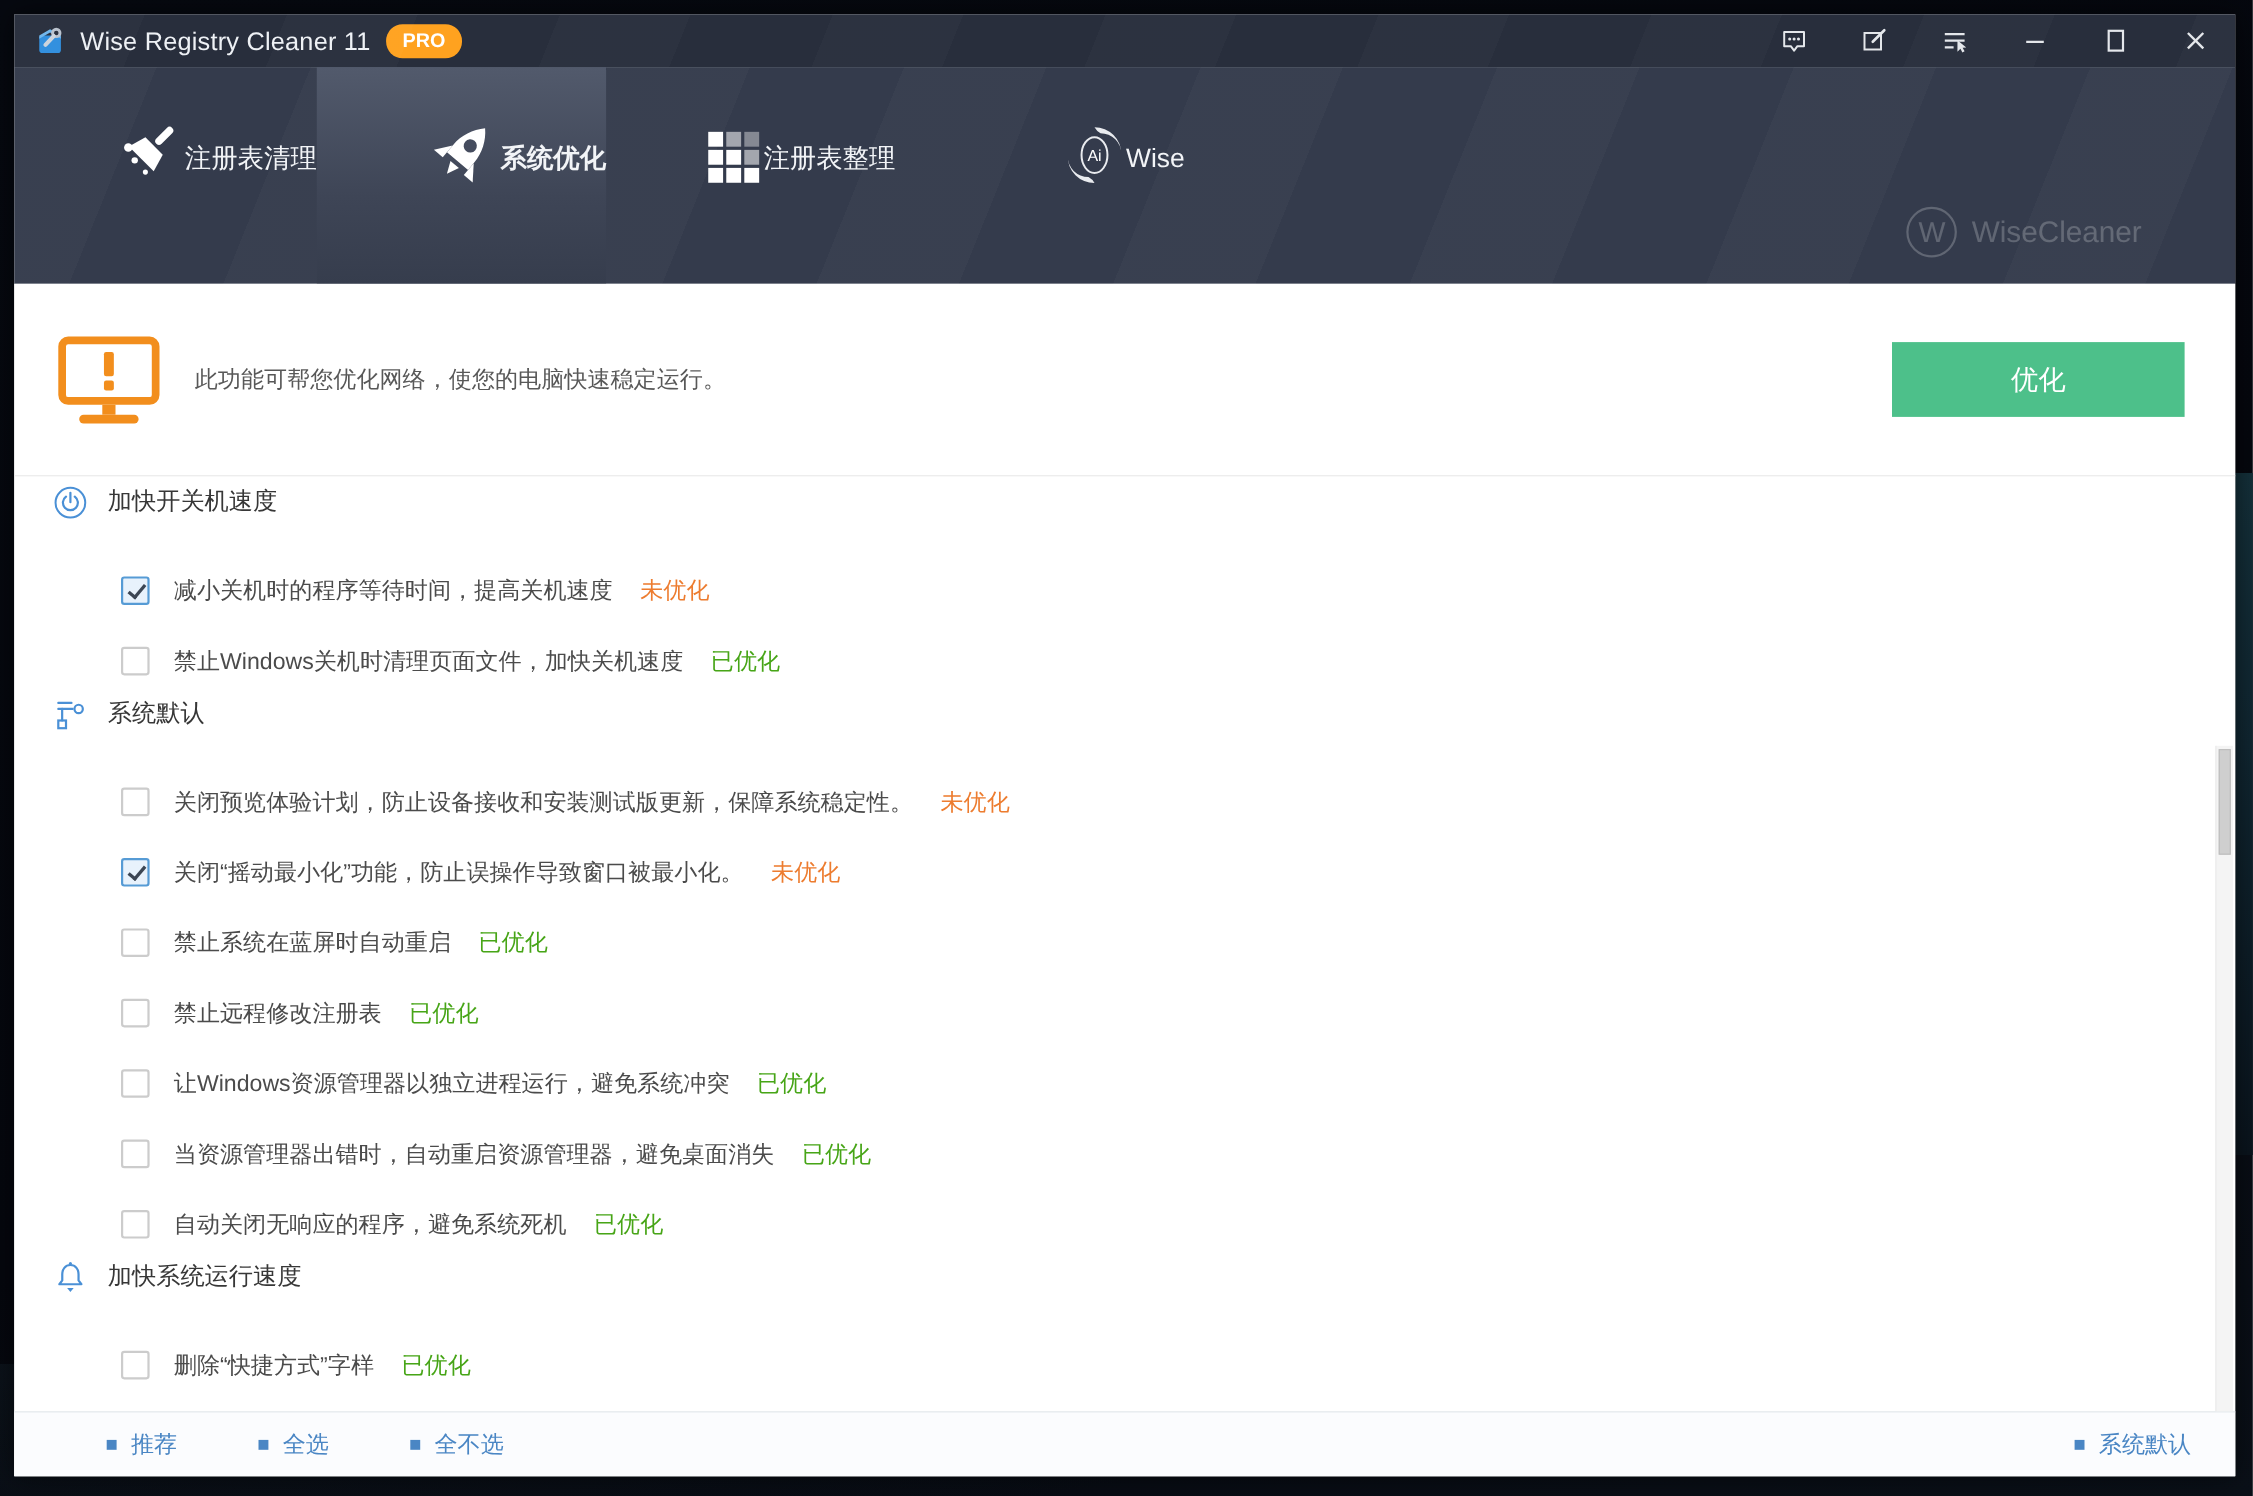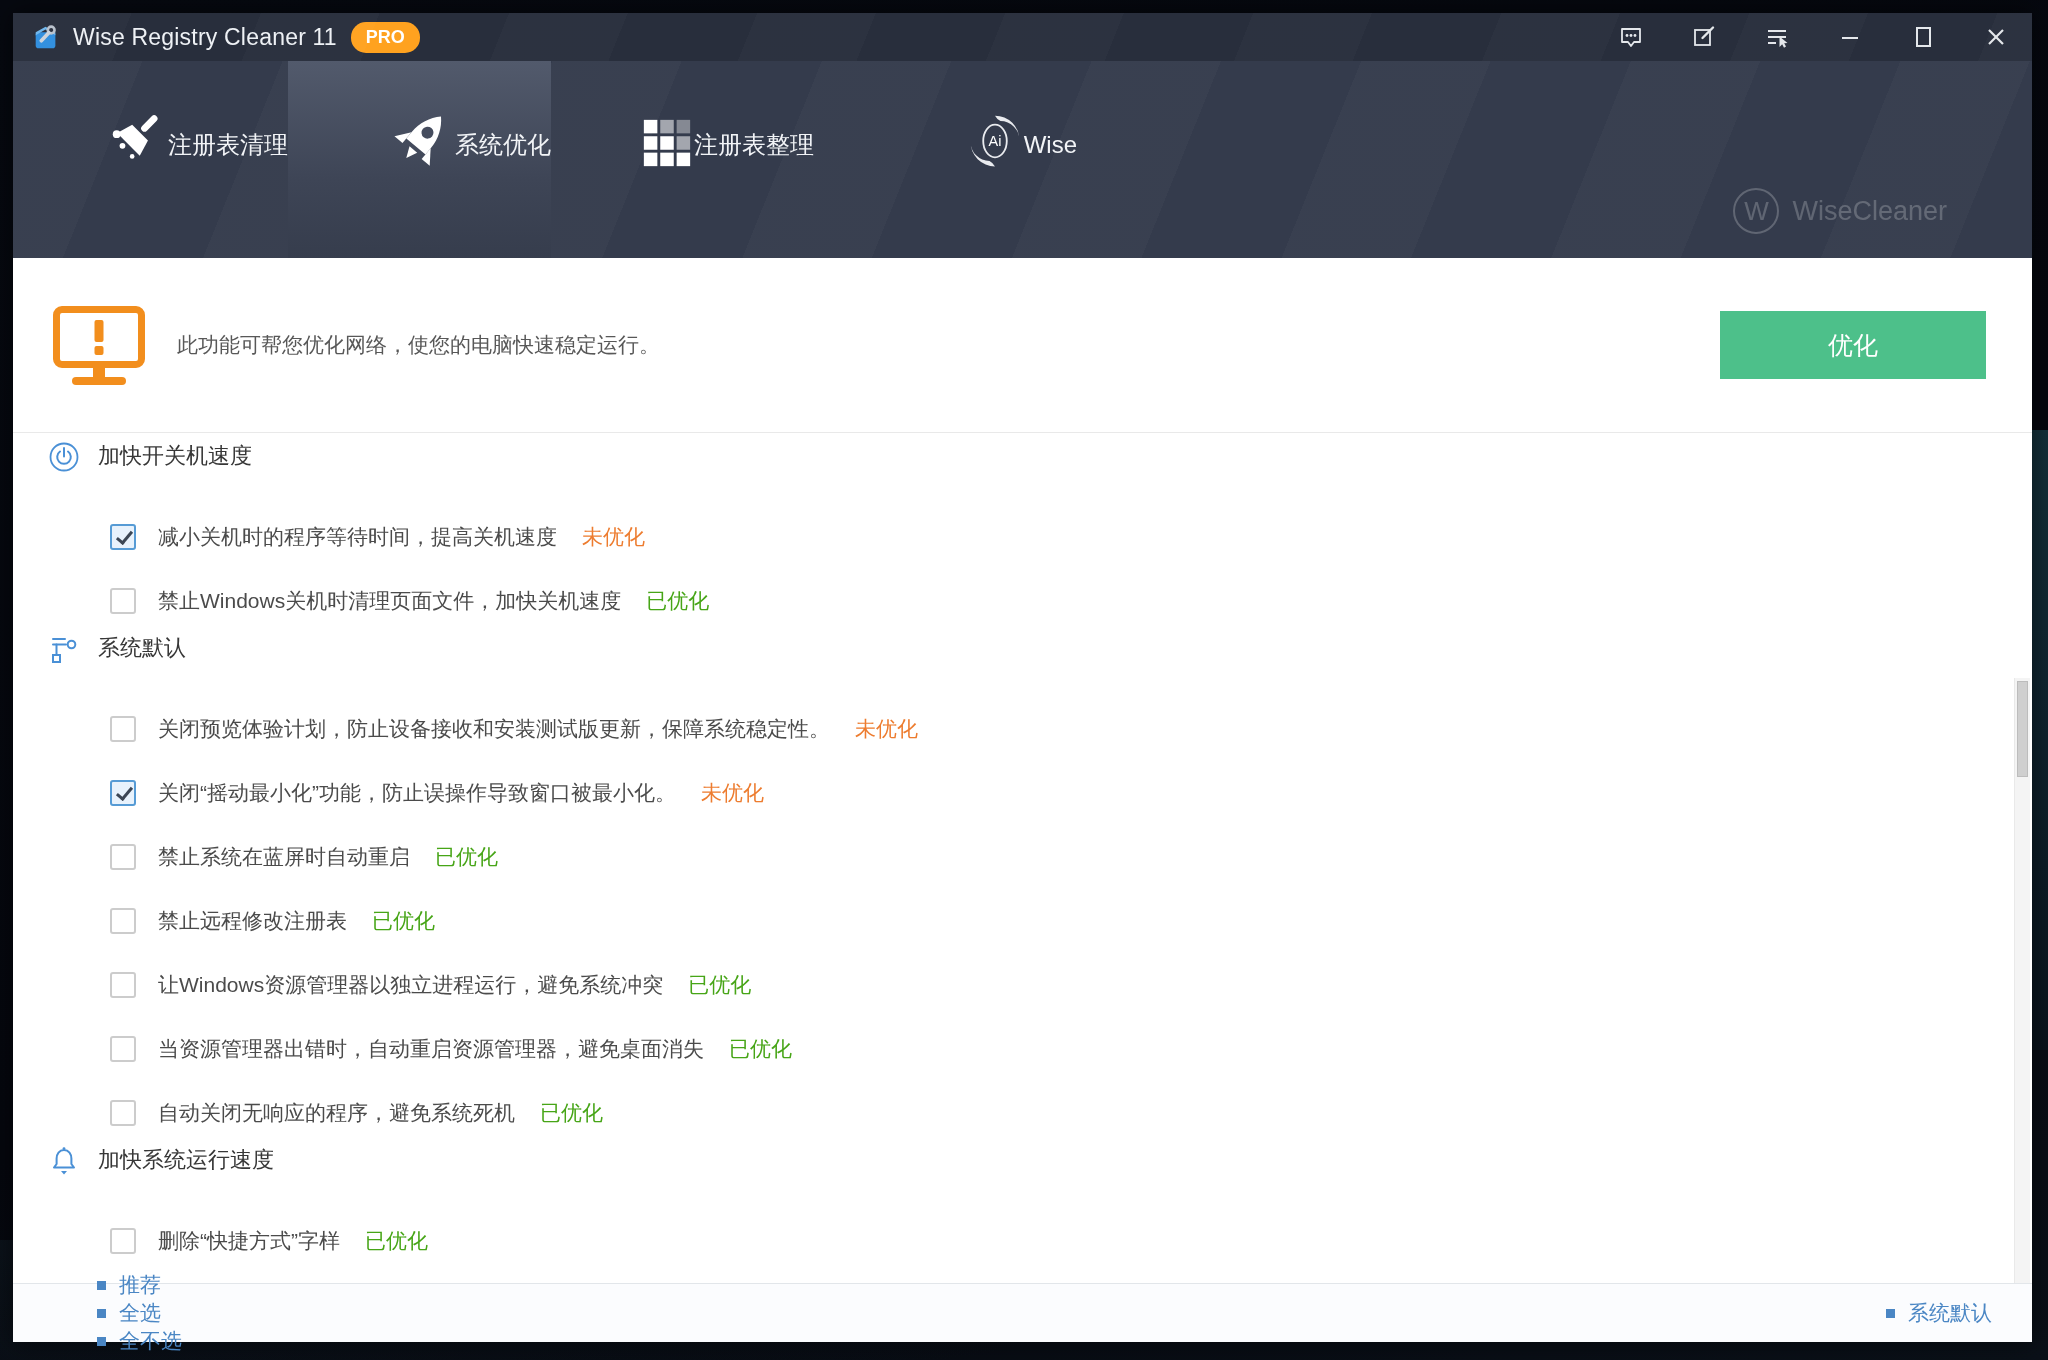--- a/index.html
+++ b/index.html
@@ -31,21 +31,21 @@
   .tb-btn{width:73px;height:100%;display:flex;align-items:center;justify-content:center;cursor:pointer;}
   .tb-btn svg{display:block;}
 
   
   .nav{height:197px;flex:0 0 197px;background:#343b4c;position:relative;}
   .nav::before{content:"";position:absolute;inset:0;pointer-events:none;
     background:repeating-linear-gradient(112deg,rgba(255,255,255,0.025) 0 120px,transparent 120px 250px);}
   .tabs{position:absolute;left:12px;top:0;bottom:0;display:flex;}
   .tab{width:263px;display:flex;flex-direction:row;align-items:center;justify-content:flex-end;
     padding-bottom:30px;cursor:pointer;position:relative;}
-  .tab.selected{background:linear-gradient(180deg,#525a6c 0%,#3e4556 60%,#363d4d 100%);}
+  .tab.selected{background:linear-gradient(180deg,#525a6c 0%,#3e4556 60%,#363d4d 100%);font-weight:bold;}
   .tab-icon{height:64px;display:flex;align-items:flex-end;justify-content:center;margin-bottom:14px;}
   .tab-label{color:#f2f4f7;font-size:24px;line-height:24px;}
   .brand{position:absolute;right:85px;bottom:24px;display:flex;align-items:center;gap:13px;
     color:rgba(255,255,255,0.22);font-size:27px;}
   .brand-circle{width:46px;height:46px;border:2px solid rgba(255,255,255,0.22);border-radius:50%;
     display:flex;align-items:center;justify-content:center;font-size:26px;box-sizing:border-box;}
 
   
   .content{flex:1;display:flex;flex-direction:column;position:relative;background:#ffffff;}
   .header{height:175px;flex:0 0 175px;display:flex;align-items:center;
@@ -323,21 +323,21 @@
           <span class="sec-title">加快系统运行速度</span>
         </div>
         <div class="item-row">
           <span class="checkbox"></span>
           <span class="item-text">删除“快捷方式”字样</span>
           <span class="status done">已优化</span>
         </div>
       </div>
 
     <div class="footer">
-      <div id="footer-left" style="display:flex;flex-direction:column;">
+      <div id="footer-left" style="display:flex;">
           <div class="flink">
             <span class="bullet"></span>
             <span>推荐</span>
           </div>
           <div class="flink">
             <span class="bullet"></span>
             <span>全选</span>
           </div>
           <div class="flink">
             <span class="bullet"></span>

